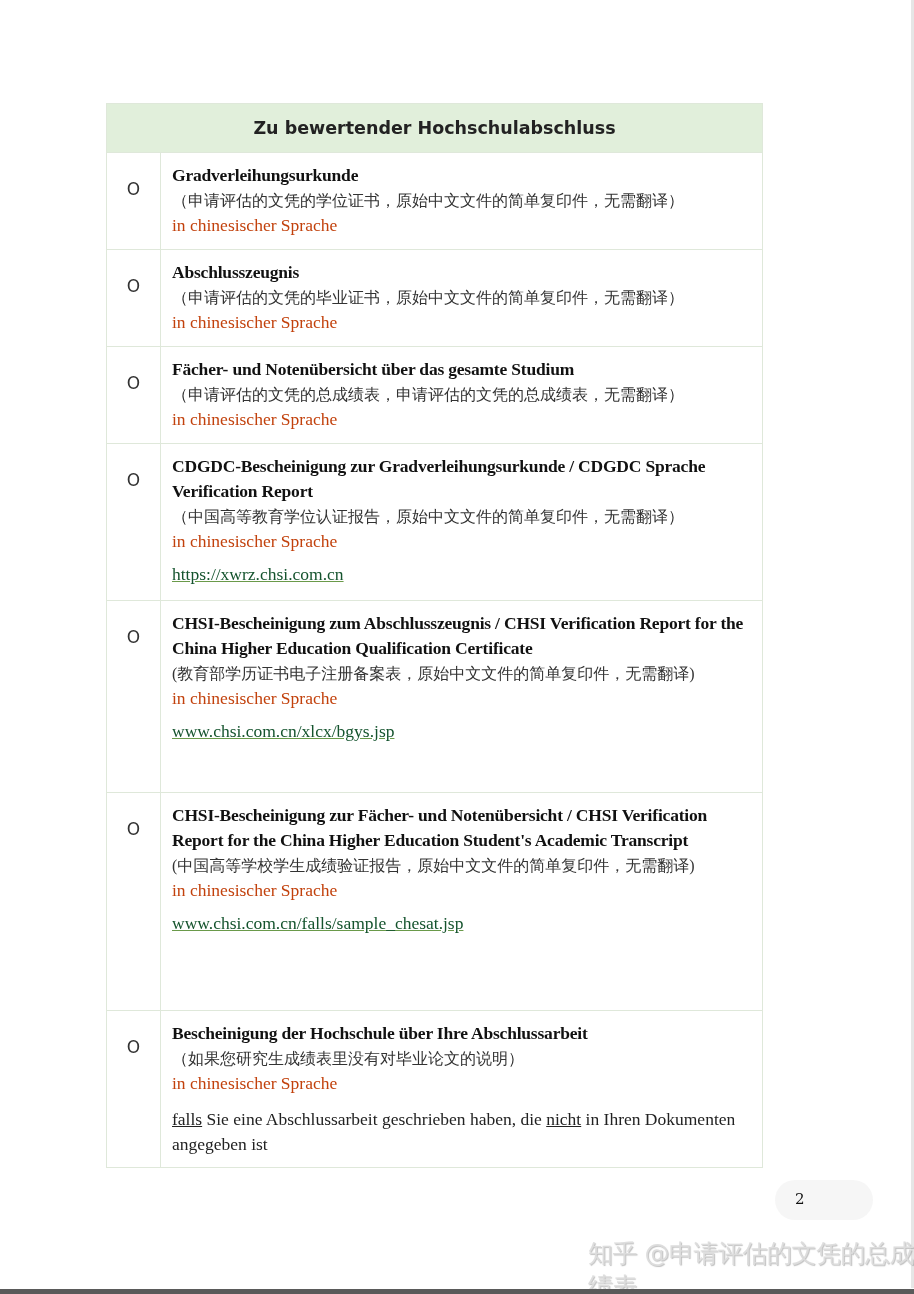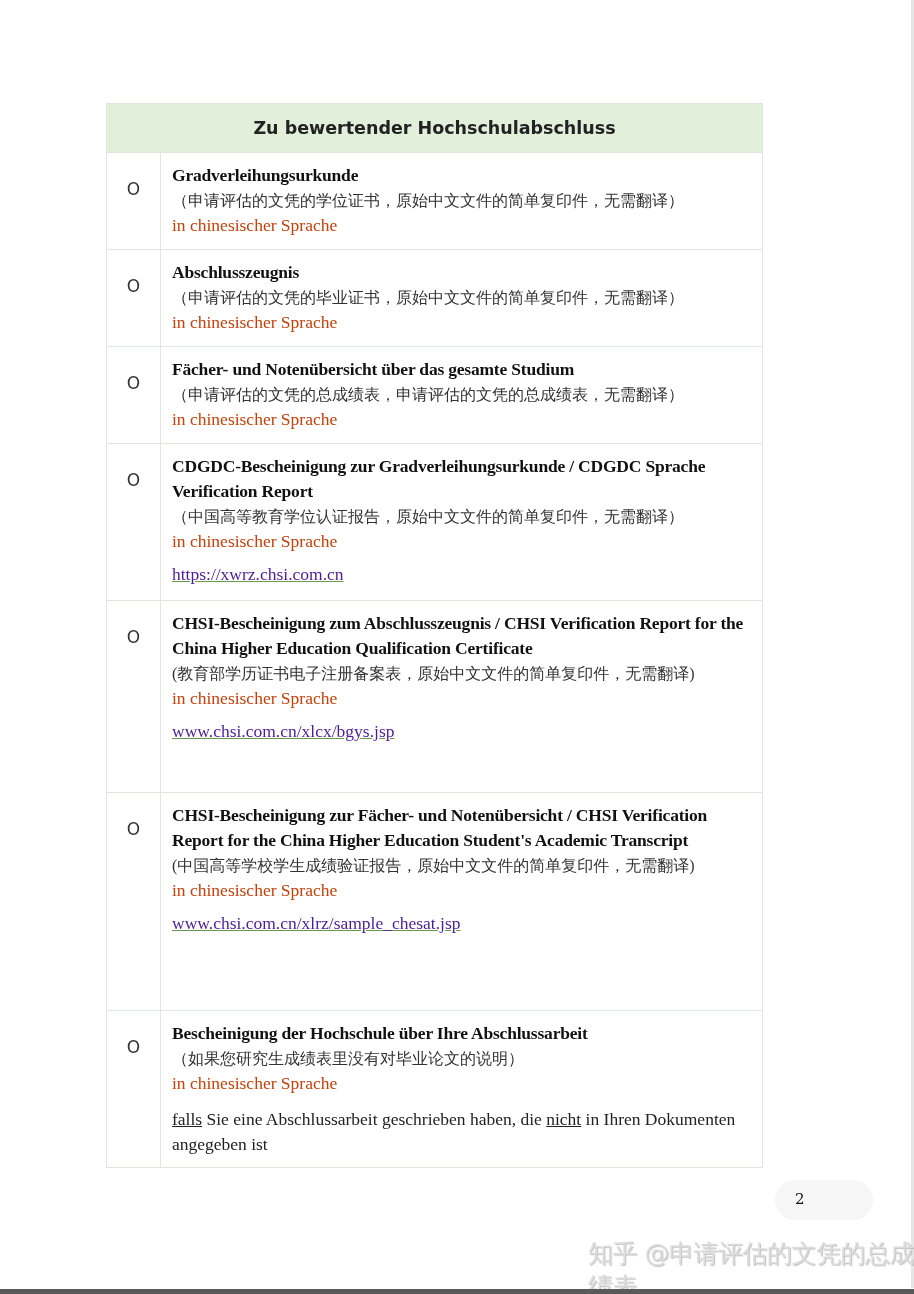--- a/index.html
+++ b/index.html
@@ -45,21 +45,21 @@
     }
     td.content {
       padding: 10px 10px 10px 11px;
       font-family: Liberation Serif, serif;
     }
     .title { font-weight: bold; color: #111; letter-spacing: -0.2px; }
     .cn { color: #333; font-size: 16px; }
     .lang { color: #c2410c; }
     .link {
       display: inline-block; margin-top: 8px;
-      color: #4c1d95; text-decoration: underline;
+      color: #14532d; text-decoration: underline;
       text-decoration-color: #6a9a4a;
     }
     .note { margin-top: 11px; color: #222; }
     .note u { text-decoration: underline; }
     .page-number {
       position: absolute; left: 795px; top: 1190px;
       font-family: "DejaVu Serif", serif; font-size: 15px; color: #111;
     }
     .watermark-pill {
       position: absolute; left: 775px; top: 1180px; width: 98px; height: 40px;
@@ -126,21 +126,21 @@
           <div class="lang">in chinesischer Sprache</div>
           <a class="link">www.chsi.com.cn/xlcx/bgys.jsp</a>
         </td>
       </tr>
       <tr style="height:218px">
         <td class="mark">O</td>
         <td class="content">
           <div class="title">CHSI-Bescheinigung zur Fächer- und Notenübersicht / CHSI Verification Report for the China Higher Education Student's Academic Transcript</div>
           <div class="cn">(中国高等学校学生成绩验证报告，原始中文文件的简单复印件，无需翻译)</div>
           <div class="lang">in chinesischer Sprache</div>
-          <a class="link">www.chsi.com.cn/xlrz/sample_chesat.jsp</a>
+          <a class="link">www.chsi.com.cn/falls/sample_chesat.jsp</a>
         </td>
       </tr>
       <tr style="height:156px">
         <td class="mark">O</td>
         <td class="content">
           <div class="title">Bescheinigung der Hochschule über Ihre Abschlussarbeit</div>
           <div class="cn">（如果您研究生成绩表里没有对毕业论文的说明）</div>
           <div class="lang">in chinesischer Sprache</div>
           <div class="note"><u>falls</u><span> Sie eine Abschlussarbeit geschrieben haben, die </span><u>nicht</u><span> in Ihren Dokumenten angegeben ist</span></div>
         </td>

